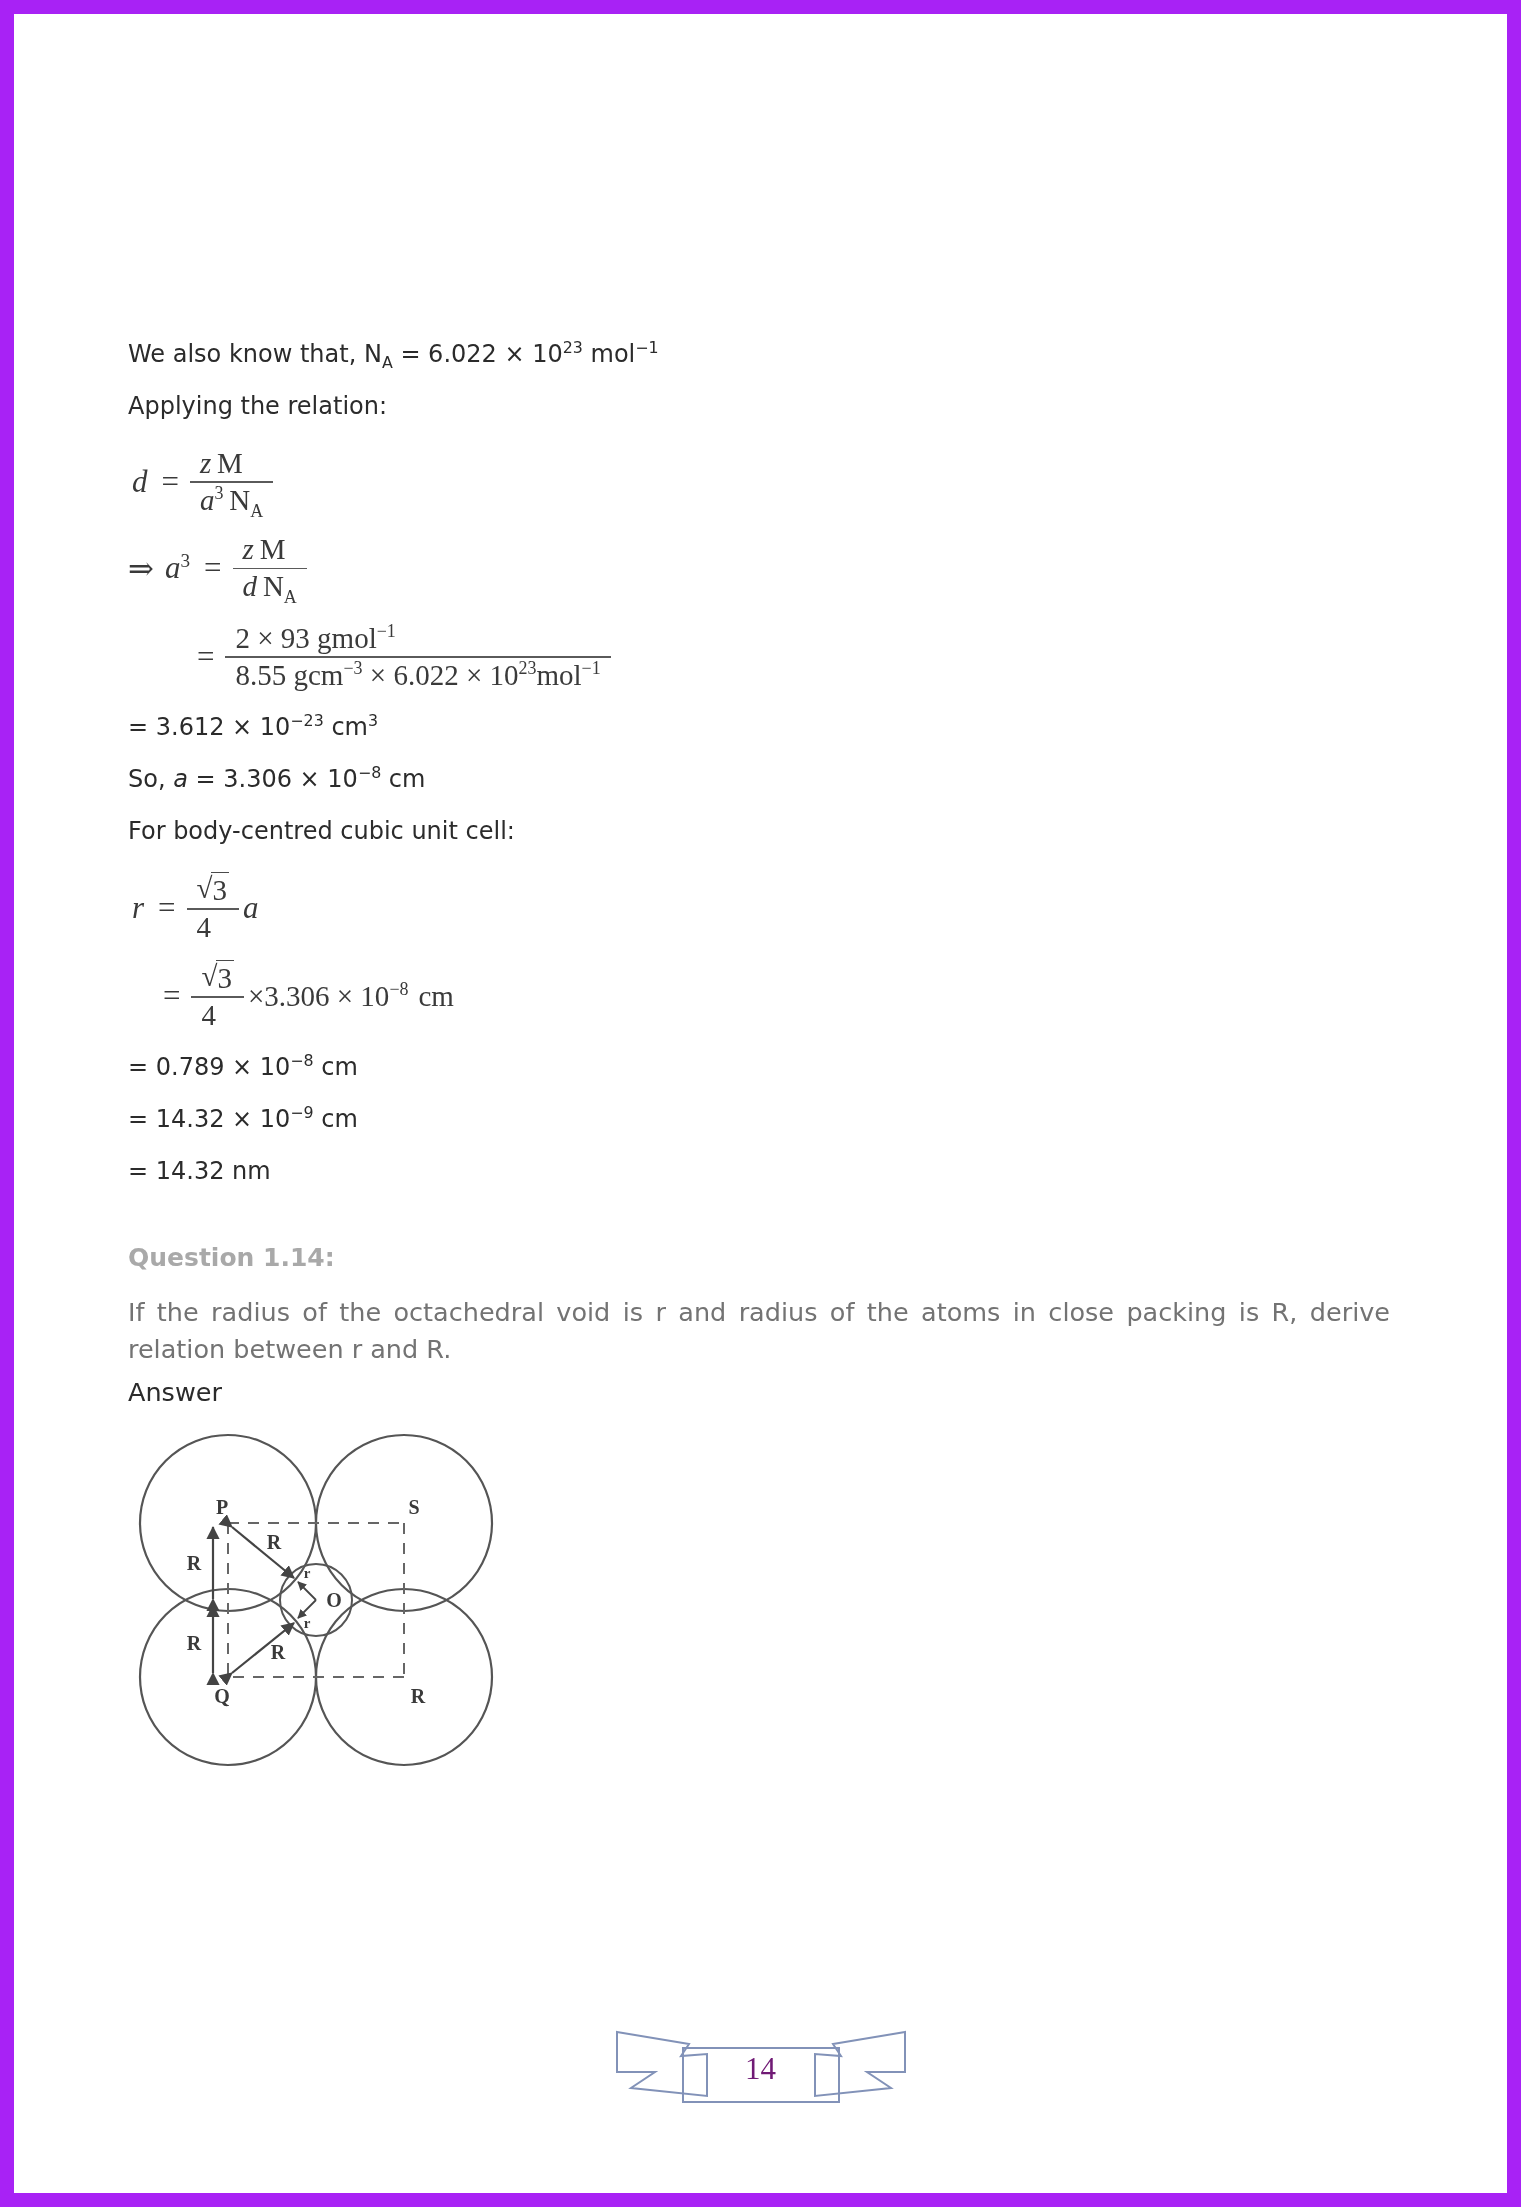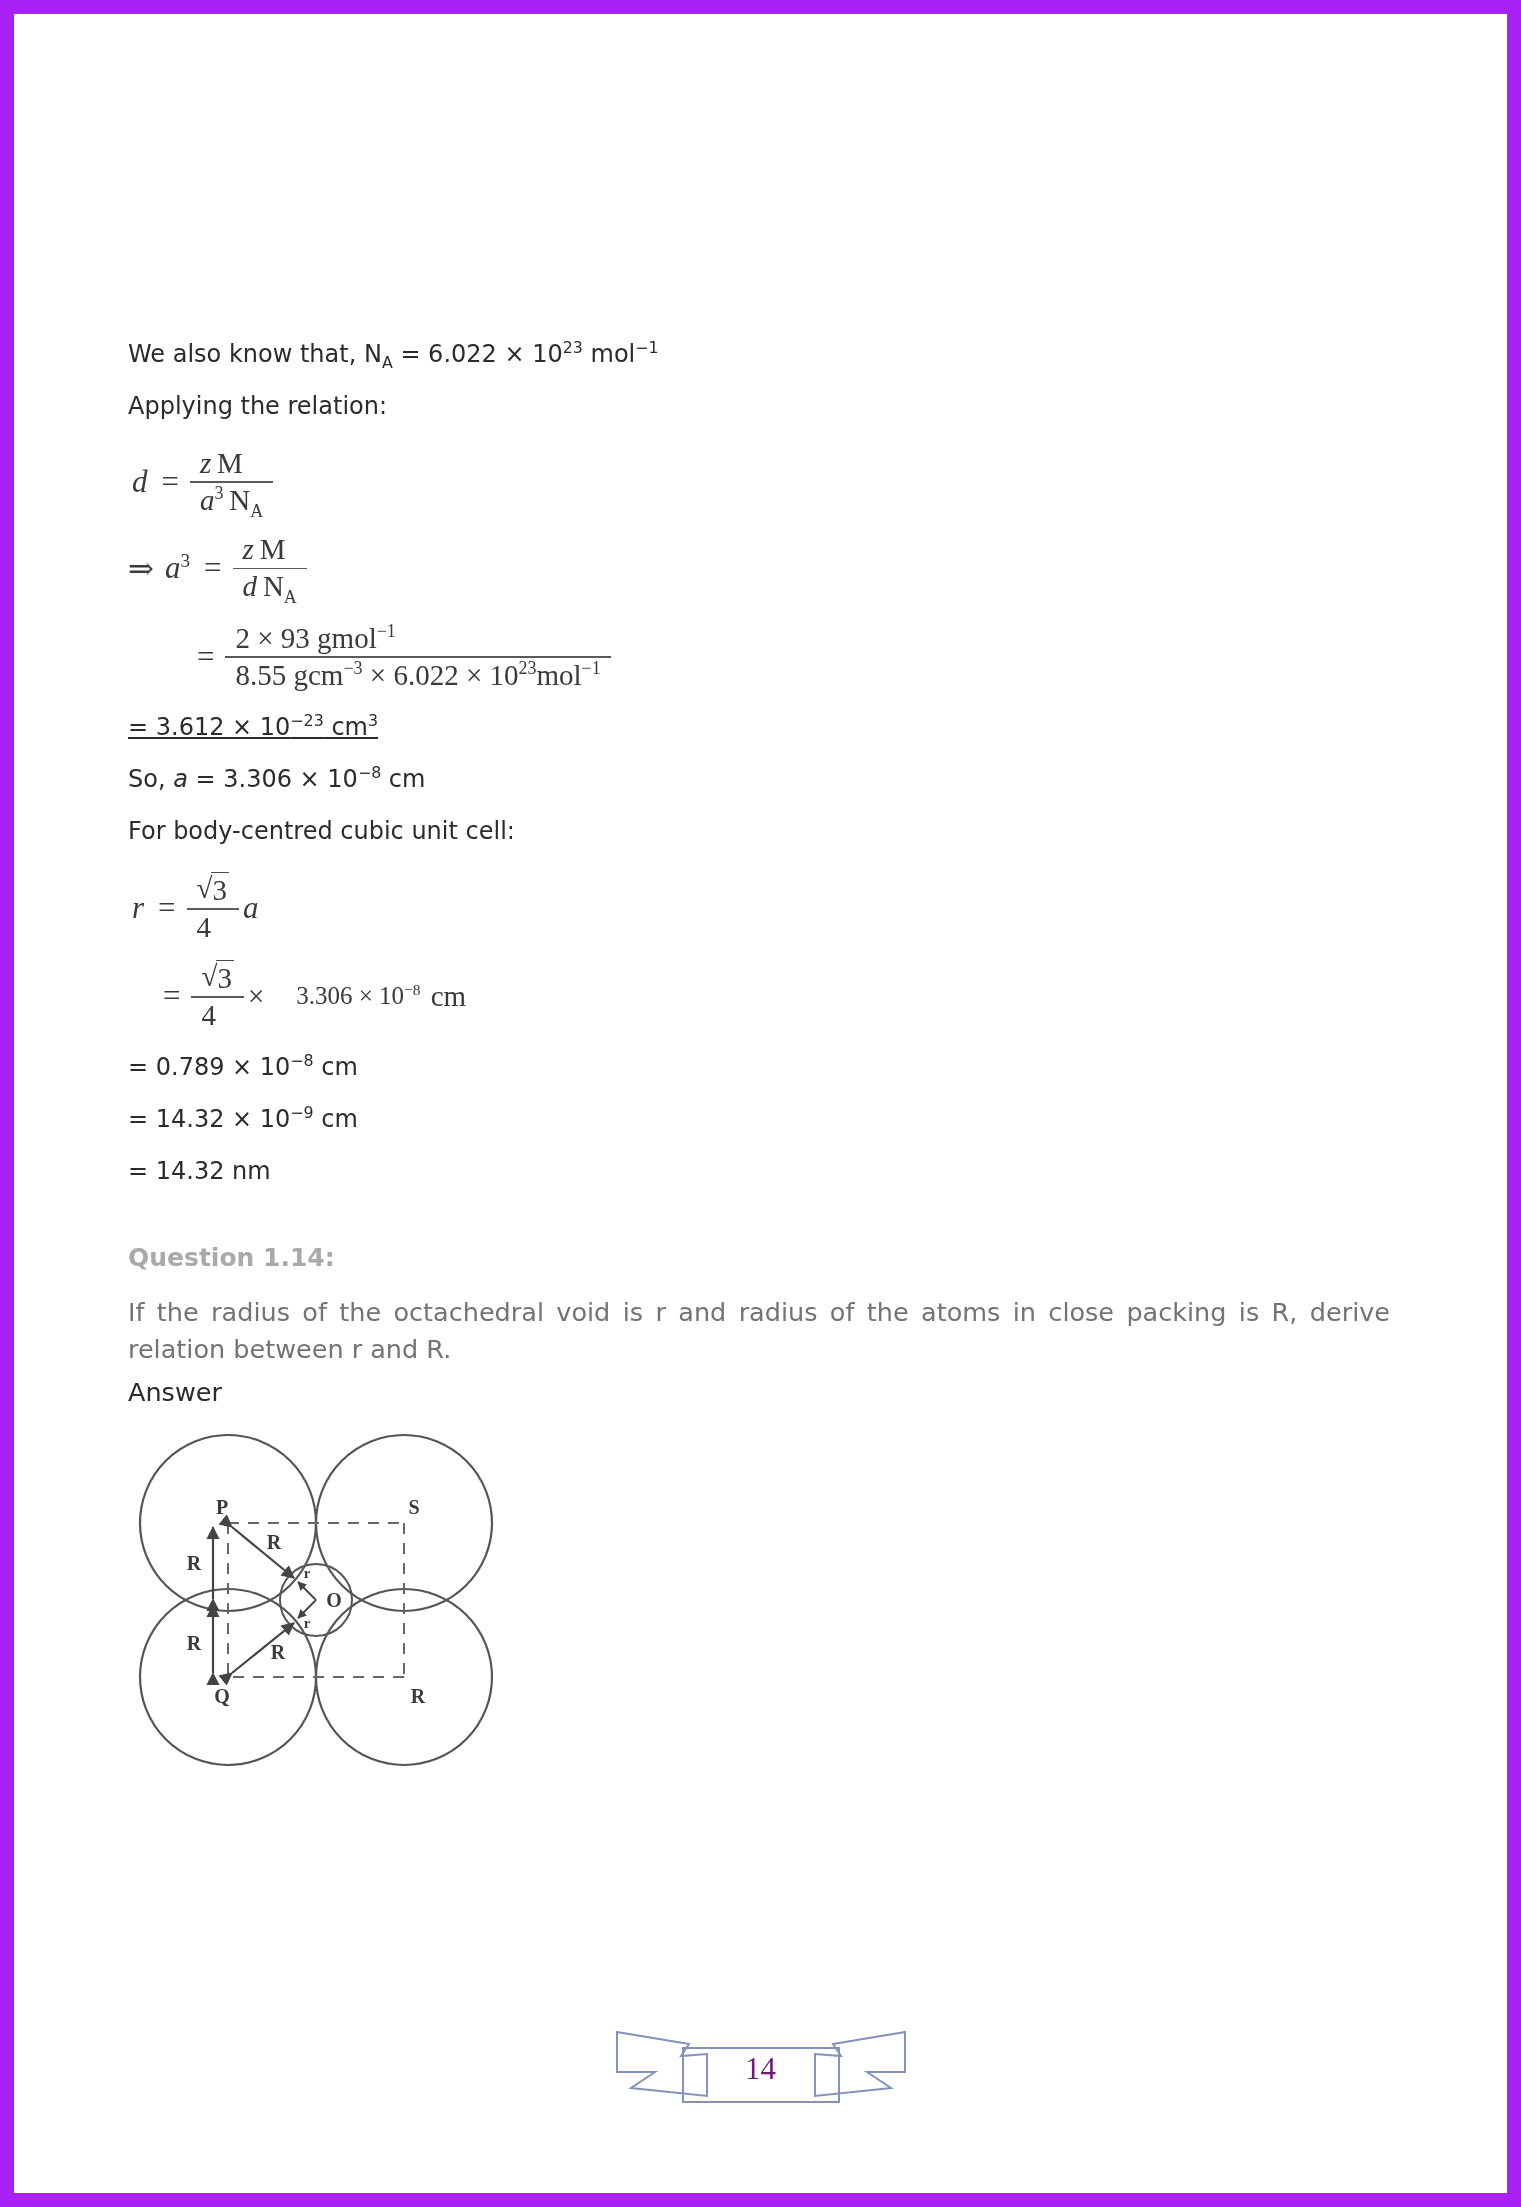--- a/index.html
+++ b/index.html
@@ -226,21 +226,21 @@
           <span class="op">=</span>
           <span class="frac">
             <span class="num"><span>2 × 93 gmol</span><sup>−1</sup></span>
             <span class="bar"></span>
             <span class="den"><span>8.55 gcm</span><sup>−3</sup><span> × 6.022 × 10</span><sup>23</sup><span>mol</span><sup>−1</sup></span>
           </span>
         </div>
 
       </div>
 
-      <p class="txt" style="margin-top:2px;text-decoration:underline;"><span>= 3.612 × 10</span><sup>−23</sup><span> cm</span><sup>3</sup></p>
+      <p class="txt" style="margin-top:2px;"><span>= 3.612 × 10</span><sup>−23</sup><span> cm</span><sup>3</sup></p>
 
       <p class="txt"><span>So, </span><span class="ital">a</span><span> = 3.306 × 10</span><sup>−8</sup><span> cm</span></p>
 
       <p class="txt">For body-centred cubic unit cell:</p>
 
       <div class="mathblock" style="margin-top:12px;">
 
         <div class="math mathline" style="margin-left:4px;">
           <span class="lead">r</span>
           <span class="op">=</span>
@@ -259,21 +259,21 @@
           <span class="op">=</span>
           <span class="frac">
             <span class="num"><span class="sqrt">
                   <span class="radical">√</span>
                   <span class="radicand">3</span>
                 </span></span>
             <span class="bar"></span>
             <span class="den">4</span>
           </span>
           <span style="font-size:29px;">×</span>
-          <span style="font-size:25px;margin-left:32px;"><span>3.306 × 10</span><sup>−8</sup></span>
+          <span style="font-size:29px;"><span>3.306 × 10</span><sup>−8</sup></span>
           <span style="font-size:29px; margin-left:10px;">cm</span>
         </div>
 
       </div>
 
       <p class="txt" style="margin-top:4px;"><span>= 0.789 × 10</span><sup>−8</sup><span> cm</span></p>
 
       <p class="txt"><span>= 14.32 × 10</span><sup>−9</sup><span> cm</span></p>
 
       <p class="txt" style="margin-bottom:60px;">= 14.32 nm</p>

